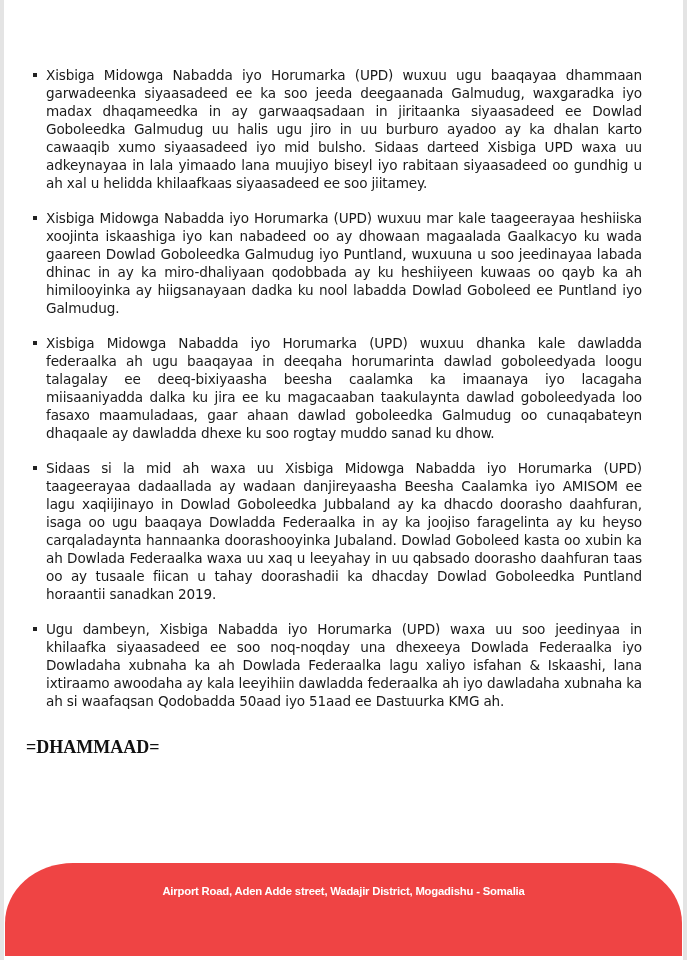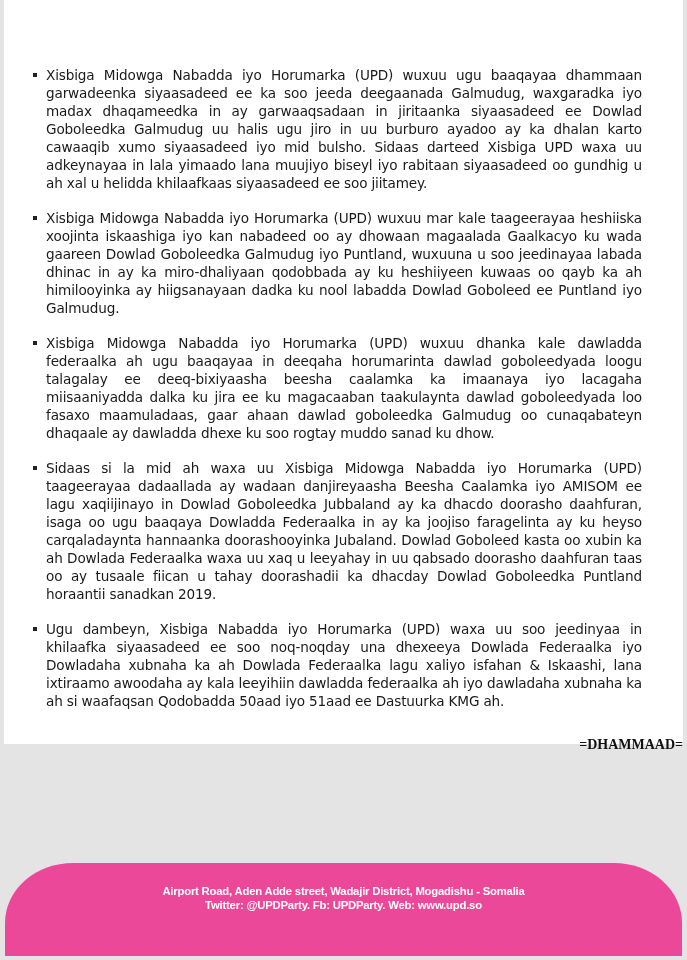--- a/index.html
+++ b/index.html
@@ -2,21 +2,21 @@
 <html><head>
 <meta charset="utf-8">
 <style>
   html, body { margin: 0; padding: 0; }
   body {
     width: 687px; height: 960px; overflow: hidden;
     background: #e4e4e4;
     font-family: "DejaVu Sans", sans-serif;
   }
   .page {
-    position: absolute; left: 4px; top: 0; width: 679px; height: 744px;
+    position: absolute; left: 4px; top: 0; width: 679px; height: 960px;
     background: #ffffff;
   }
   .content {
     position: absolute; left: 0; top: 66px; width: 679px;
   }
   ul.points {
     list-style: none; margin: 0; padding: 0;
   }
   li.point {
     position: relative;
@@ -28,24 +28,24 @@
     color: #1a1a1a;
     text-align: justify;
     letter-spacing: -0.15px;
   }
   li.point .bullet {
     position: absolute; left: 29px; top: 7px;
     width: 4px; height: 4px; background: #222;
   }
   .closing {
     position: absolute; left: 0; top: 737px; width: 679px;
-    text-align: right;
+    text-align: left;
     font-family: "Liberation Serif", serif;
     font-weight: bold;
-    font-size: 14px;
+    font-size: 18px;
     color: #111;
     padding-left: 22px; box-sizing: border-box;
   }
   .footer {
     position: absolute; left: 1px; top: 863px; width: 677px; height: 93px;
     background: #14893a;
     border-top-left-radius: 68px 60px;
     border-top-right-radius: 68px 60px;
     color: #ffffff;
     text-align: center;
@@ -81,19 +81,18 @@
       </li>
       <li class="point">
         <span class="bullet"></span>
         <span>Ugu dambeyn, Xisbiga Nabadda iyo Horumarka (UPD) waxa uu soo jeedinyaa in khilaafka siyaasadeed ee soo noq-noqday una dhexeeya Dowlada Federaalka iyo Dowladaha xubnaha ka ah Dowlada Federaalka lagu xaliyo isfahan &amp; Iskaashi, lana ixtiraamo awoodaha ay kala leeyihiin dawladda federaalka ah iyo dawladaha xubnaha ka ah si waafaqsan Qodobadda 50aad iyo 51aad ee Dastuurka KMG ah.</span>
       </li>
     </ul>
   </div>
 
   <div class="closing">=DHAMMAAD=</div>
 
-  <div class="footer" style="background: #ec4899;">
+  <div class="footer" style="background: #ef4444;">
     <div class="lines">
       <span class="line">Airport Road, Aden Adde street, Wadajir District, Mogadishu - Somalia</span>
-      <span class="line">Twitter: @UPDParty. Fb: UPDParty. Web: www.upd.so</span>
     </div>
   </div>
 </div>
 
 </body></html>

